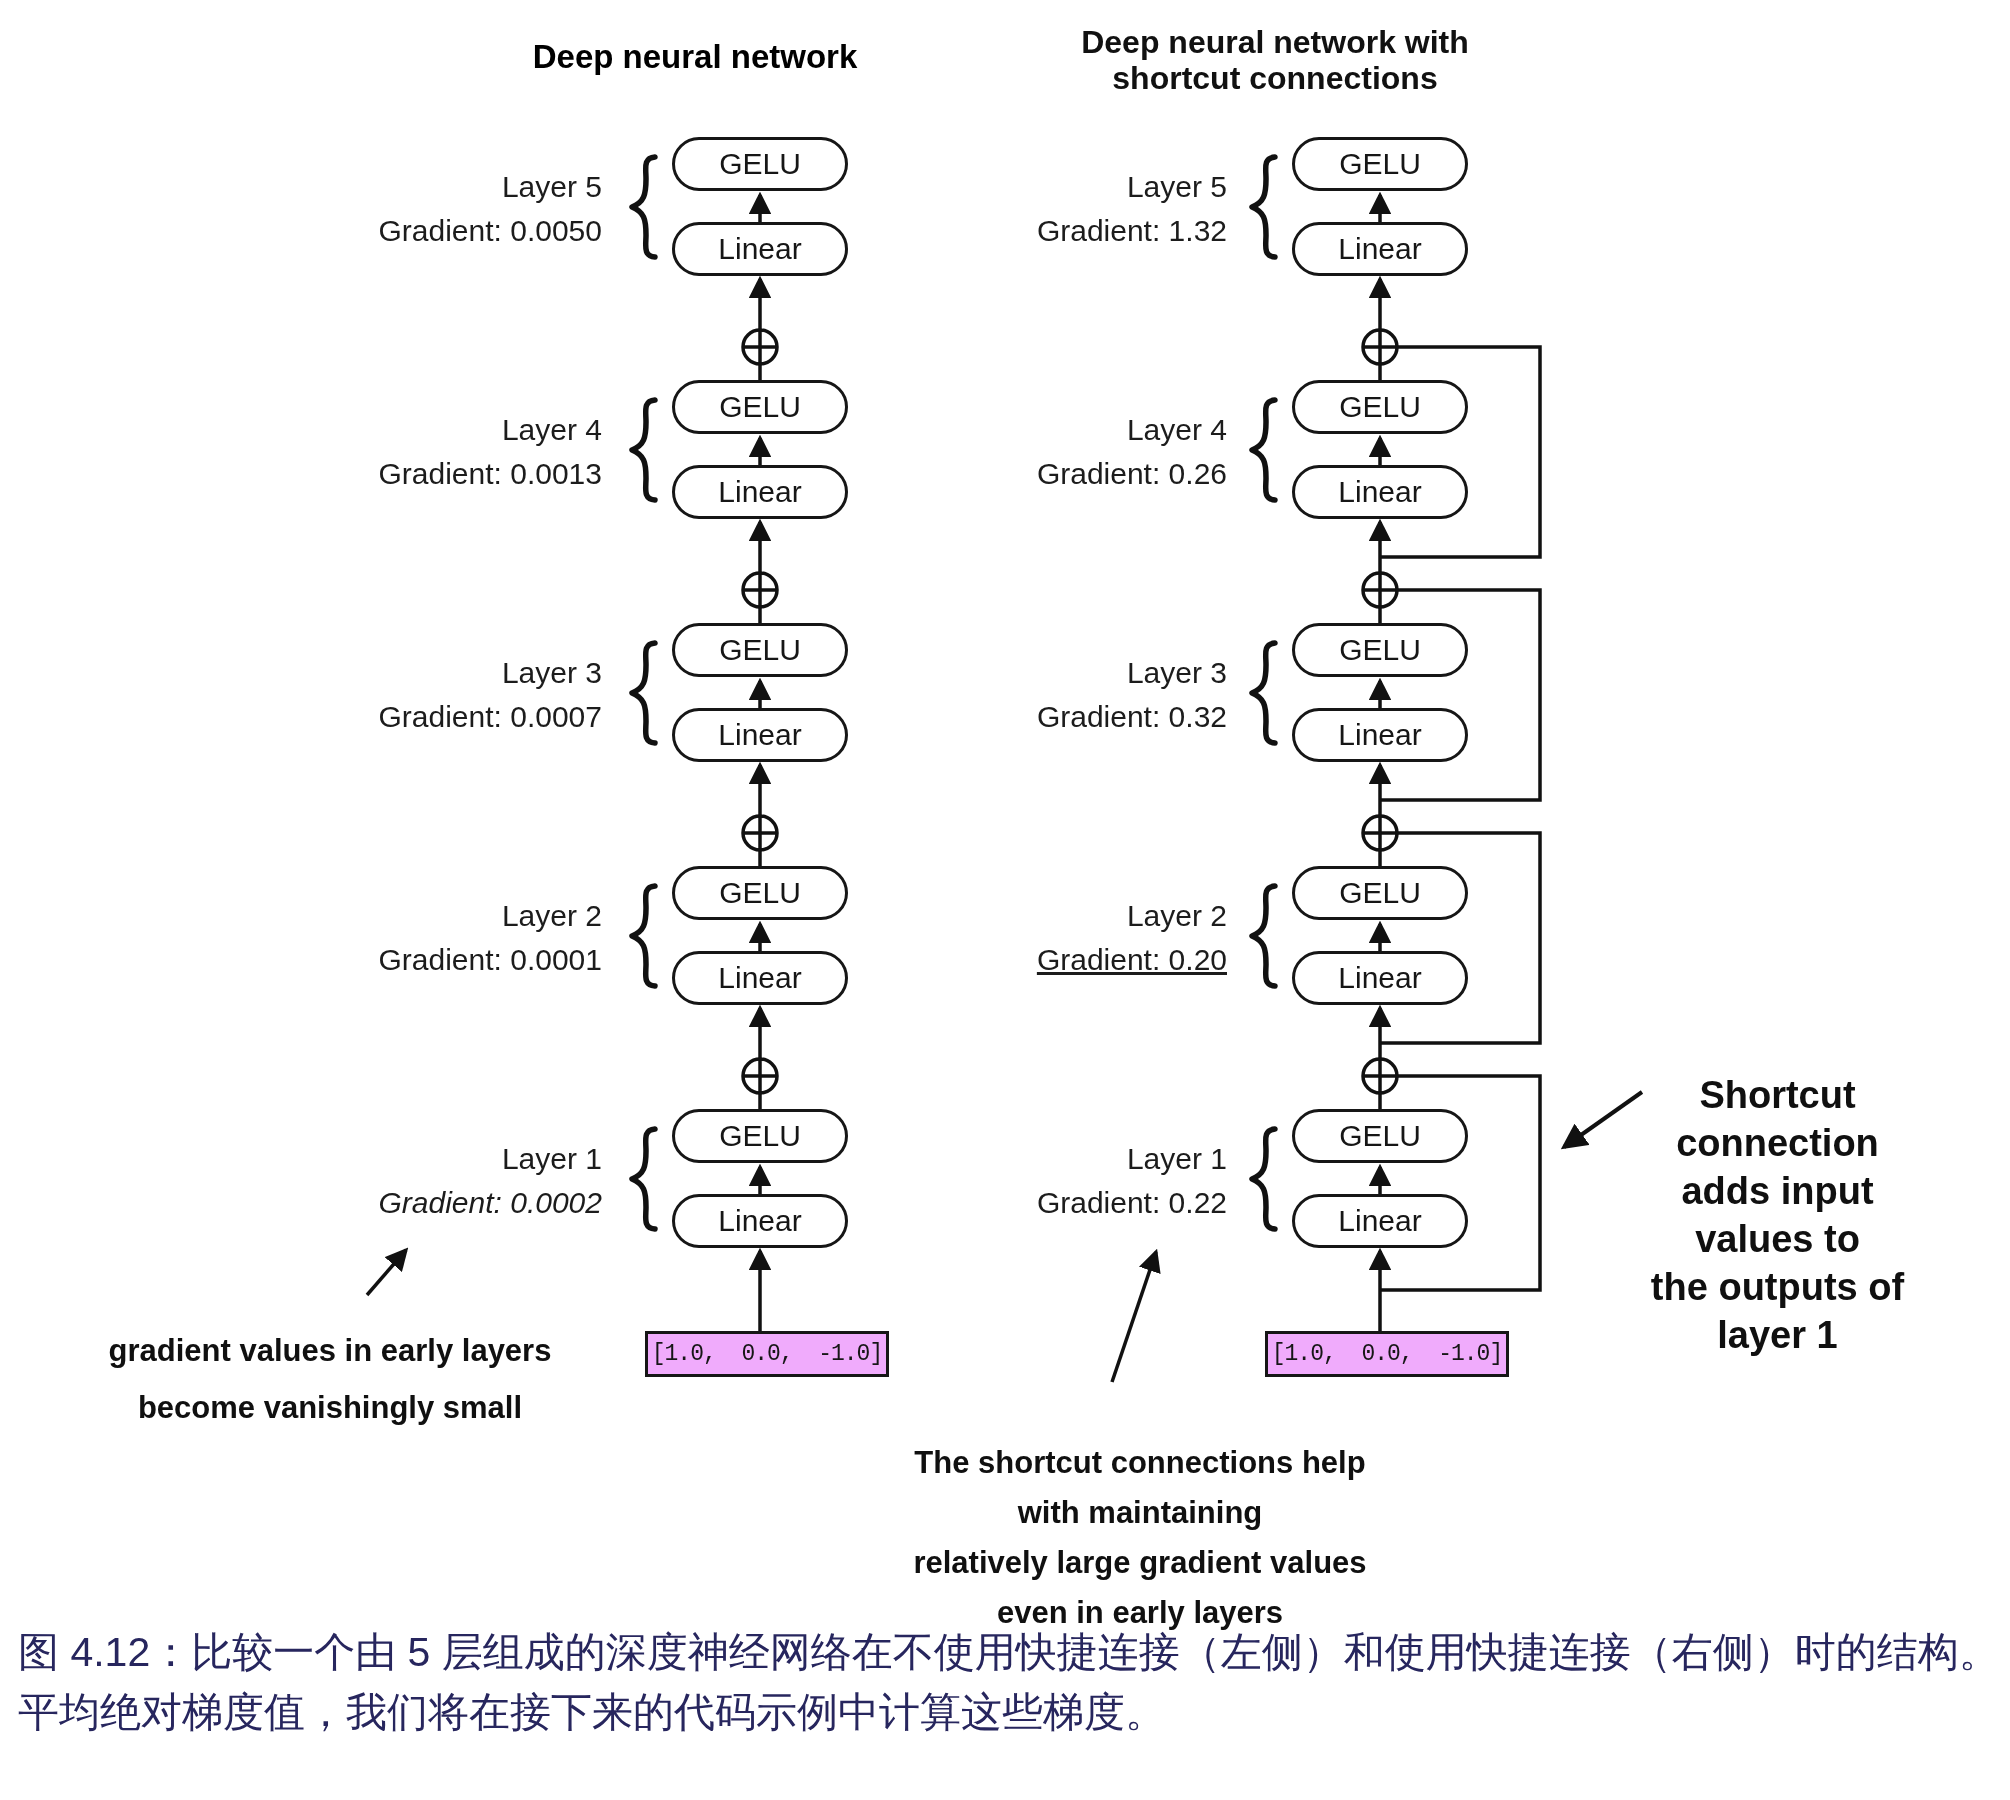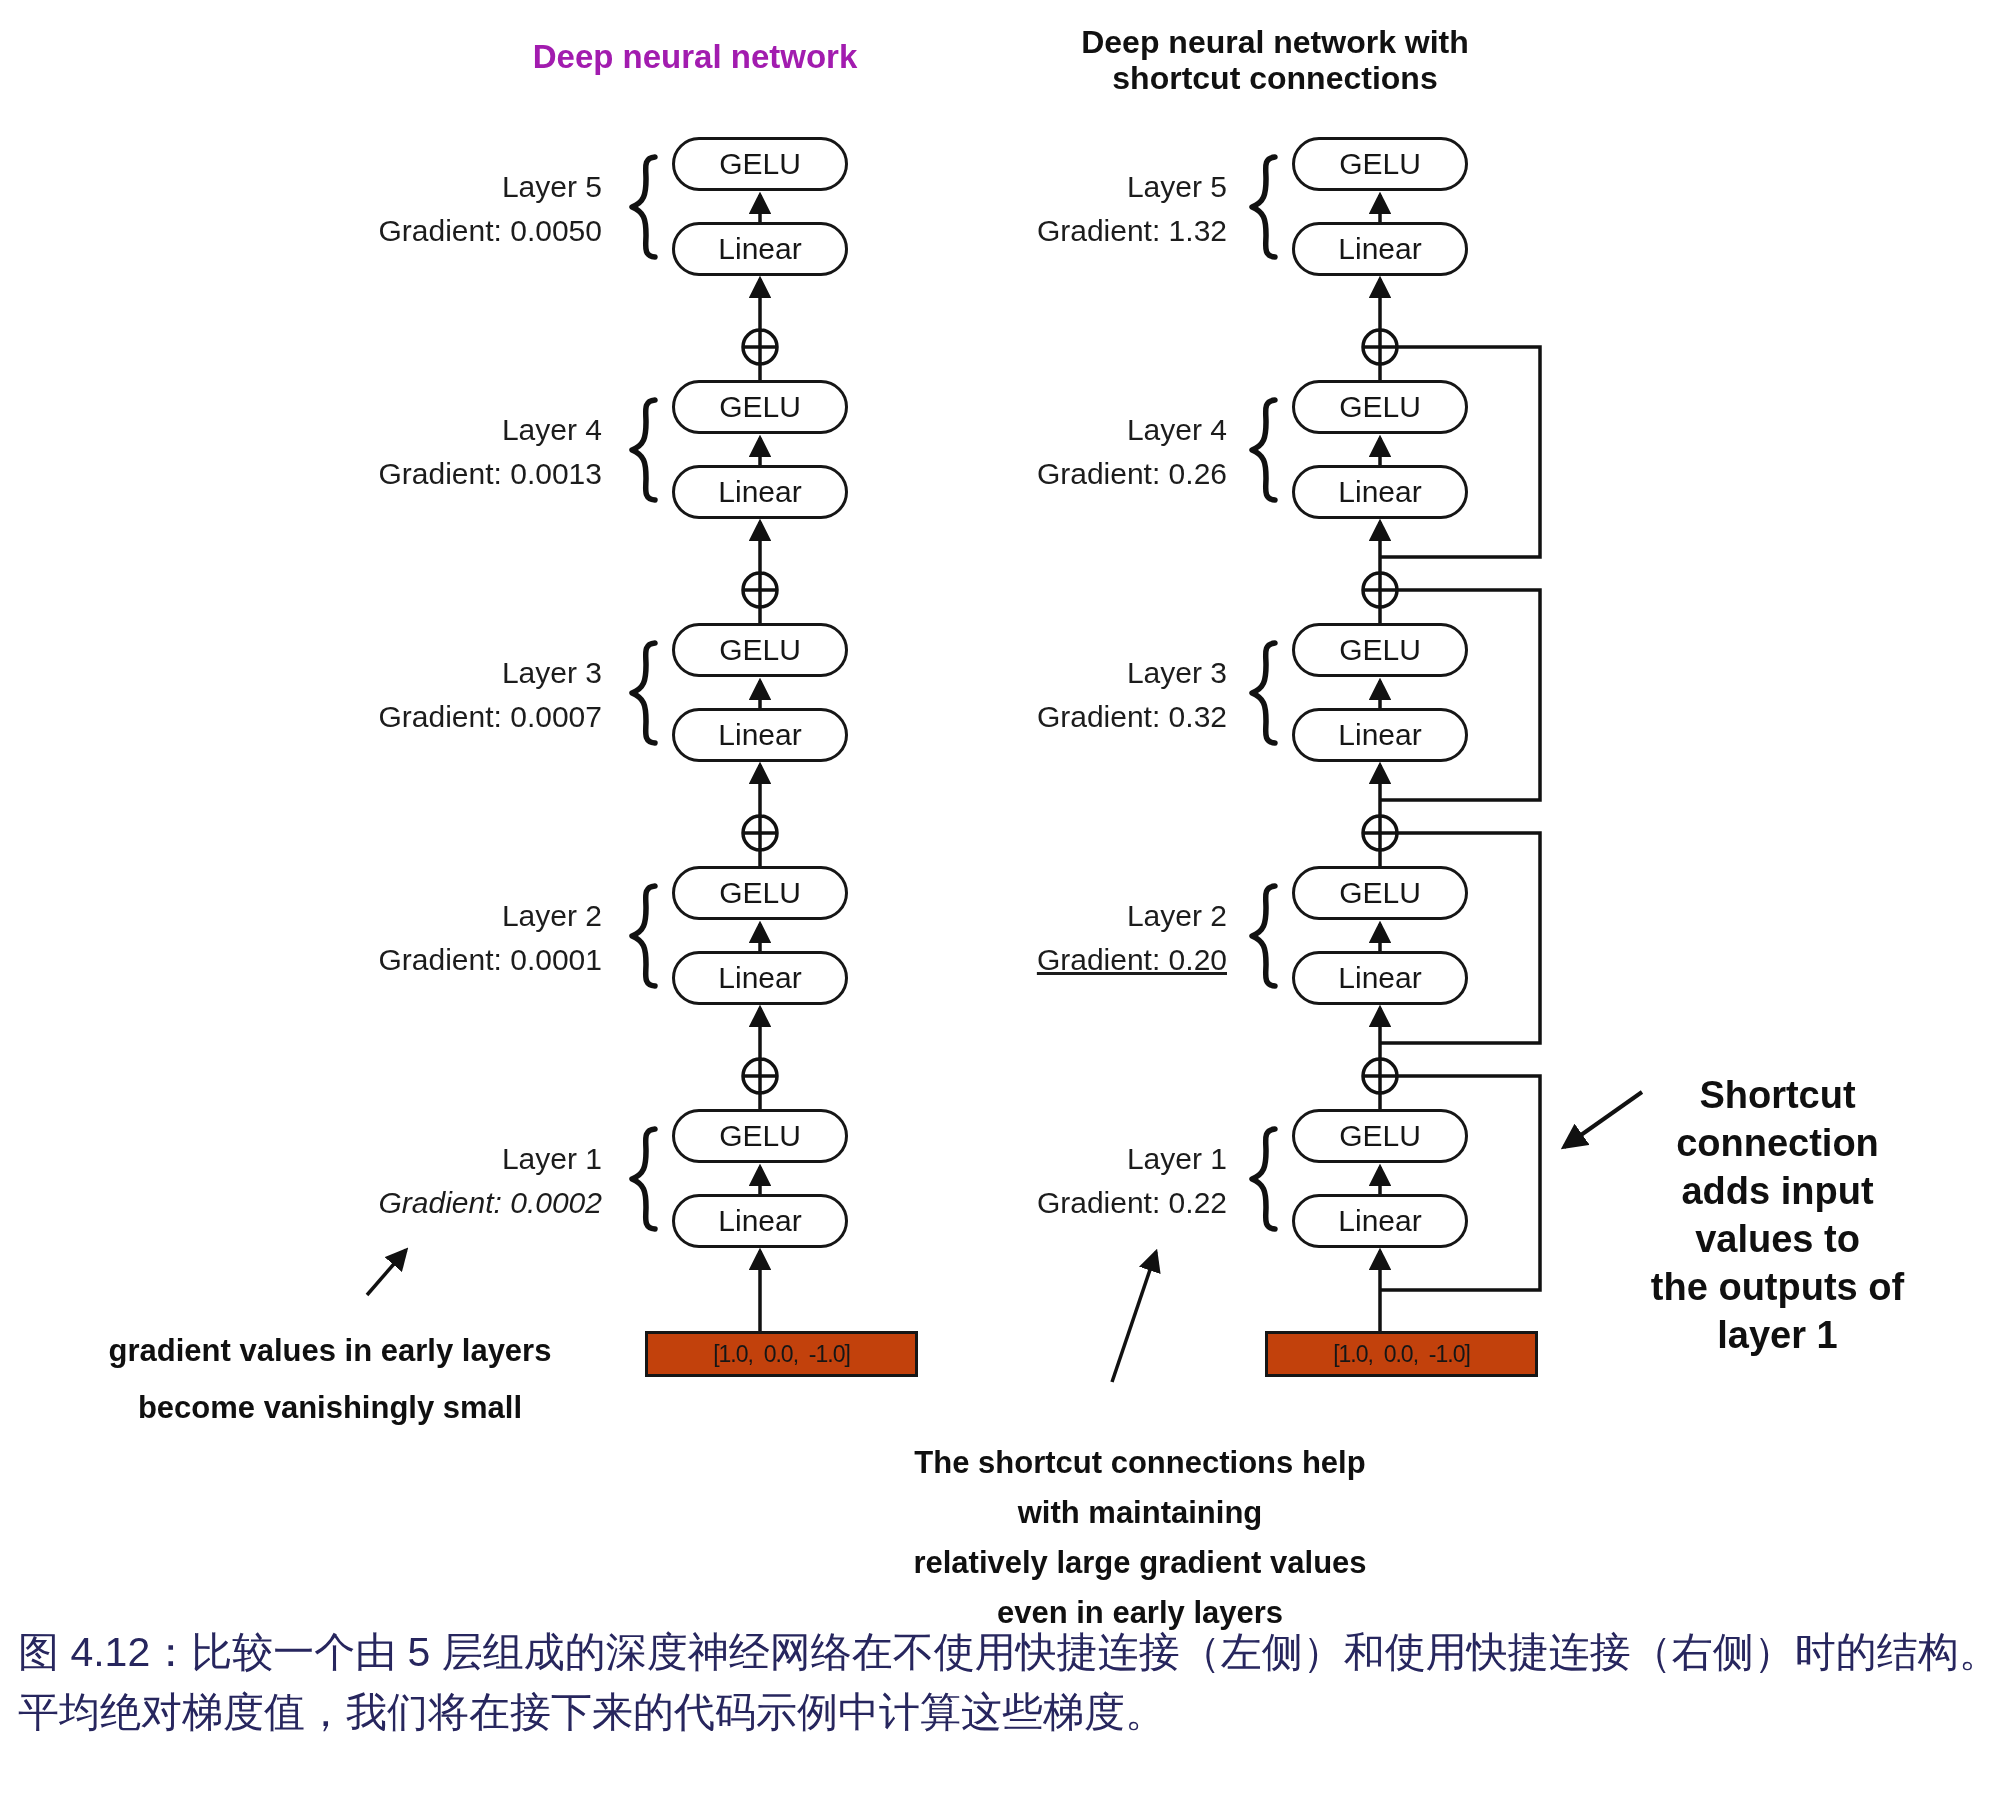--- a/index.html
+++ b/index.html
@@ -1,26 +1,26 @@
 <!DOCTYPE html>
 <html><head>
 <meta charset="utf-8">
 <style>
   html,body{margin:0;padding:0;background:#fff;}
   .canvas{position:relative;width:2010px;height:1800px;background:#ffffff;overflow:hidden;
           font-family:"Liberation Sans",sans-serif;color:#1a1a1a;}
   .abs{position:absolute;}
-  .title{font-weight:bold;font-size:33px;text-align:center;color:#a21caf;}
+  .title{font-weight:bold;font-size:33px;text-align:center;color:#000000;}
   .title2{font-weight:bold;font-size:32px;text-align:center;line-height:36px;color:#111;}
   .node{position:absolute;width:176px;height:54px;border:3.5px solid #161616;border-radius:27px;
         background:#fff;box-sizing:border-box;text-align:center;line-height:47px;font-size:30px;color:#161616;}
   .lbl{position:absolute;font-size:30px;color:#1c1c1c;white-space:nowrap;text-align:left;}
-  .inputbox{position:absolute;width:273px;height:46px;border:3px solid #161616;background:#c2410c;
+  .inputbox{position:absolute;width:244px;height:46px;border:3px solid #161616;background:#f0abfc;
             box-sizing:border-box;text-align:center;line-height:40px;
-            font-family:Liberation Sans, sans-serif;font-size:23px;letter-spacing:-1px;
+            font-family:Liberation Mono, monospace;font-size:23px;letter-spacing:-1px;
             color:#161616;white-space:pre;}
   .ann{position:absolute;font-weight:bold;font-size:31px;color:#101010;text-align:center;}
   .caption{position:absolute;left:18px;top:1622px;width:1982px;font-size:41px;line-height:60px;}
   svg{position:absolute;left:0;top:0;}
 </style>
 </head>
 <body>
 
 <div class="canvas">
 

